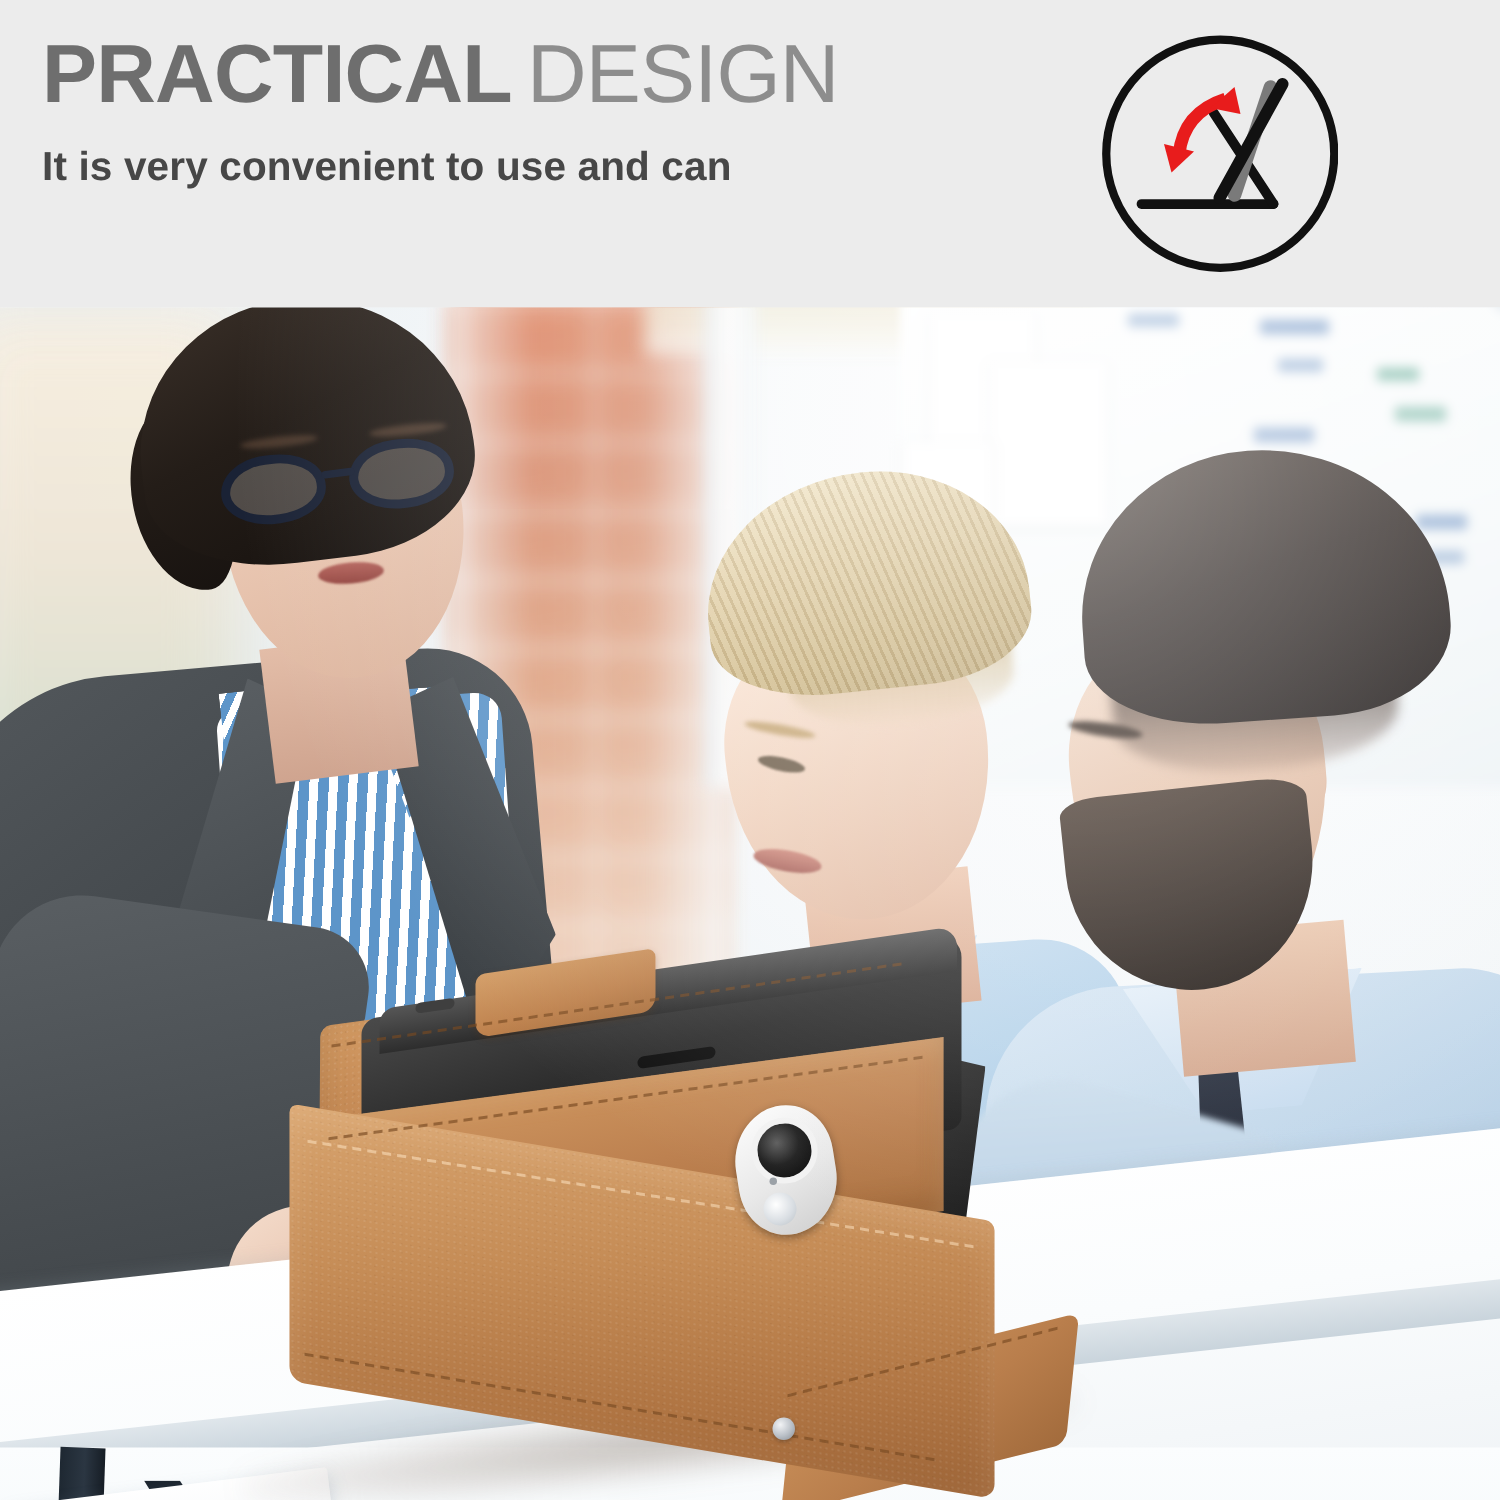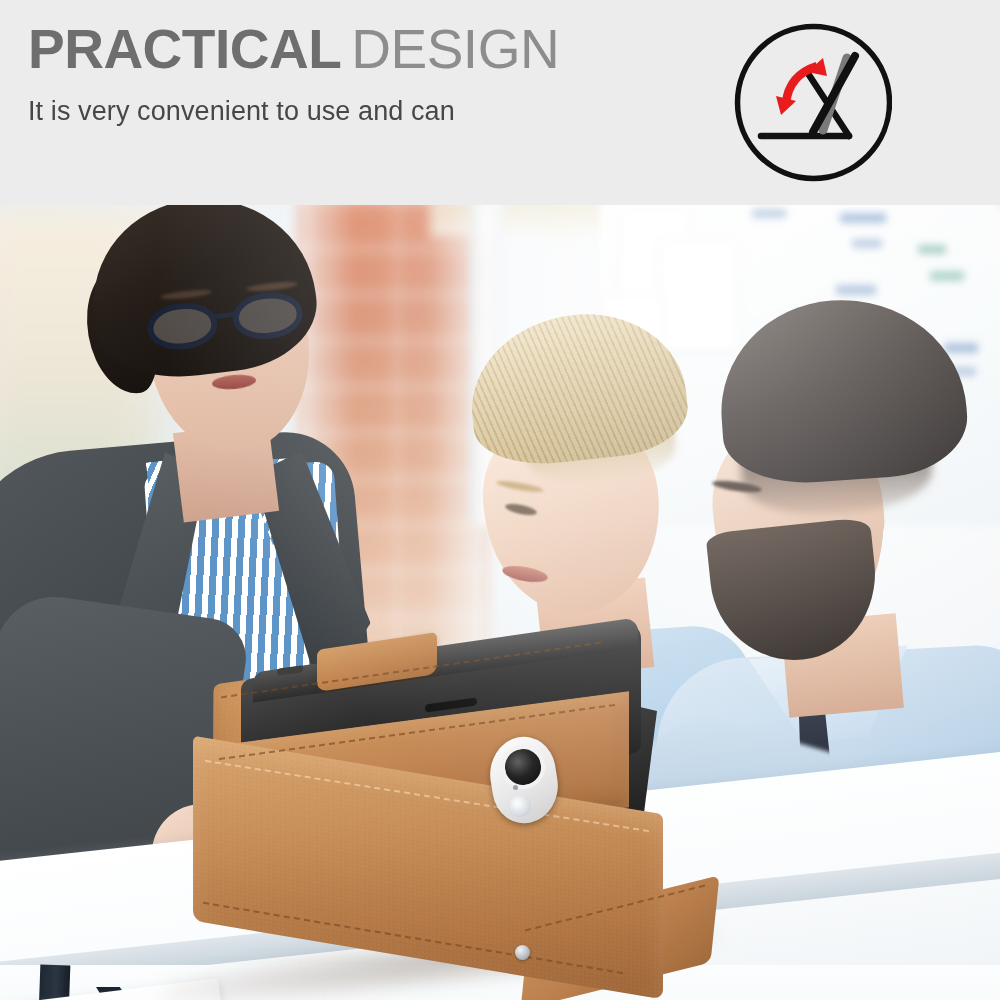--- a/index.html
+++ b/index.html
@@ -50,21 +50,21 @@
   .headline .word-light {
     font-weight: 400;
     color: #8d8d8d;
     margin-left: 10px;
   }
 
   .subline {
     margin-top: 12px;
     font-size: 27px;
     line-height: 38px;
-    font-weight: 400;
+    font-weight: 700;
     color: #474747;
     letter-spacing: 0.1px;
   }
   .subline .sub-row { display: block; }
 
   
   .badge {
     position: absolute;
     left: 731px;
     top: 20px;

